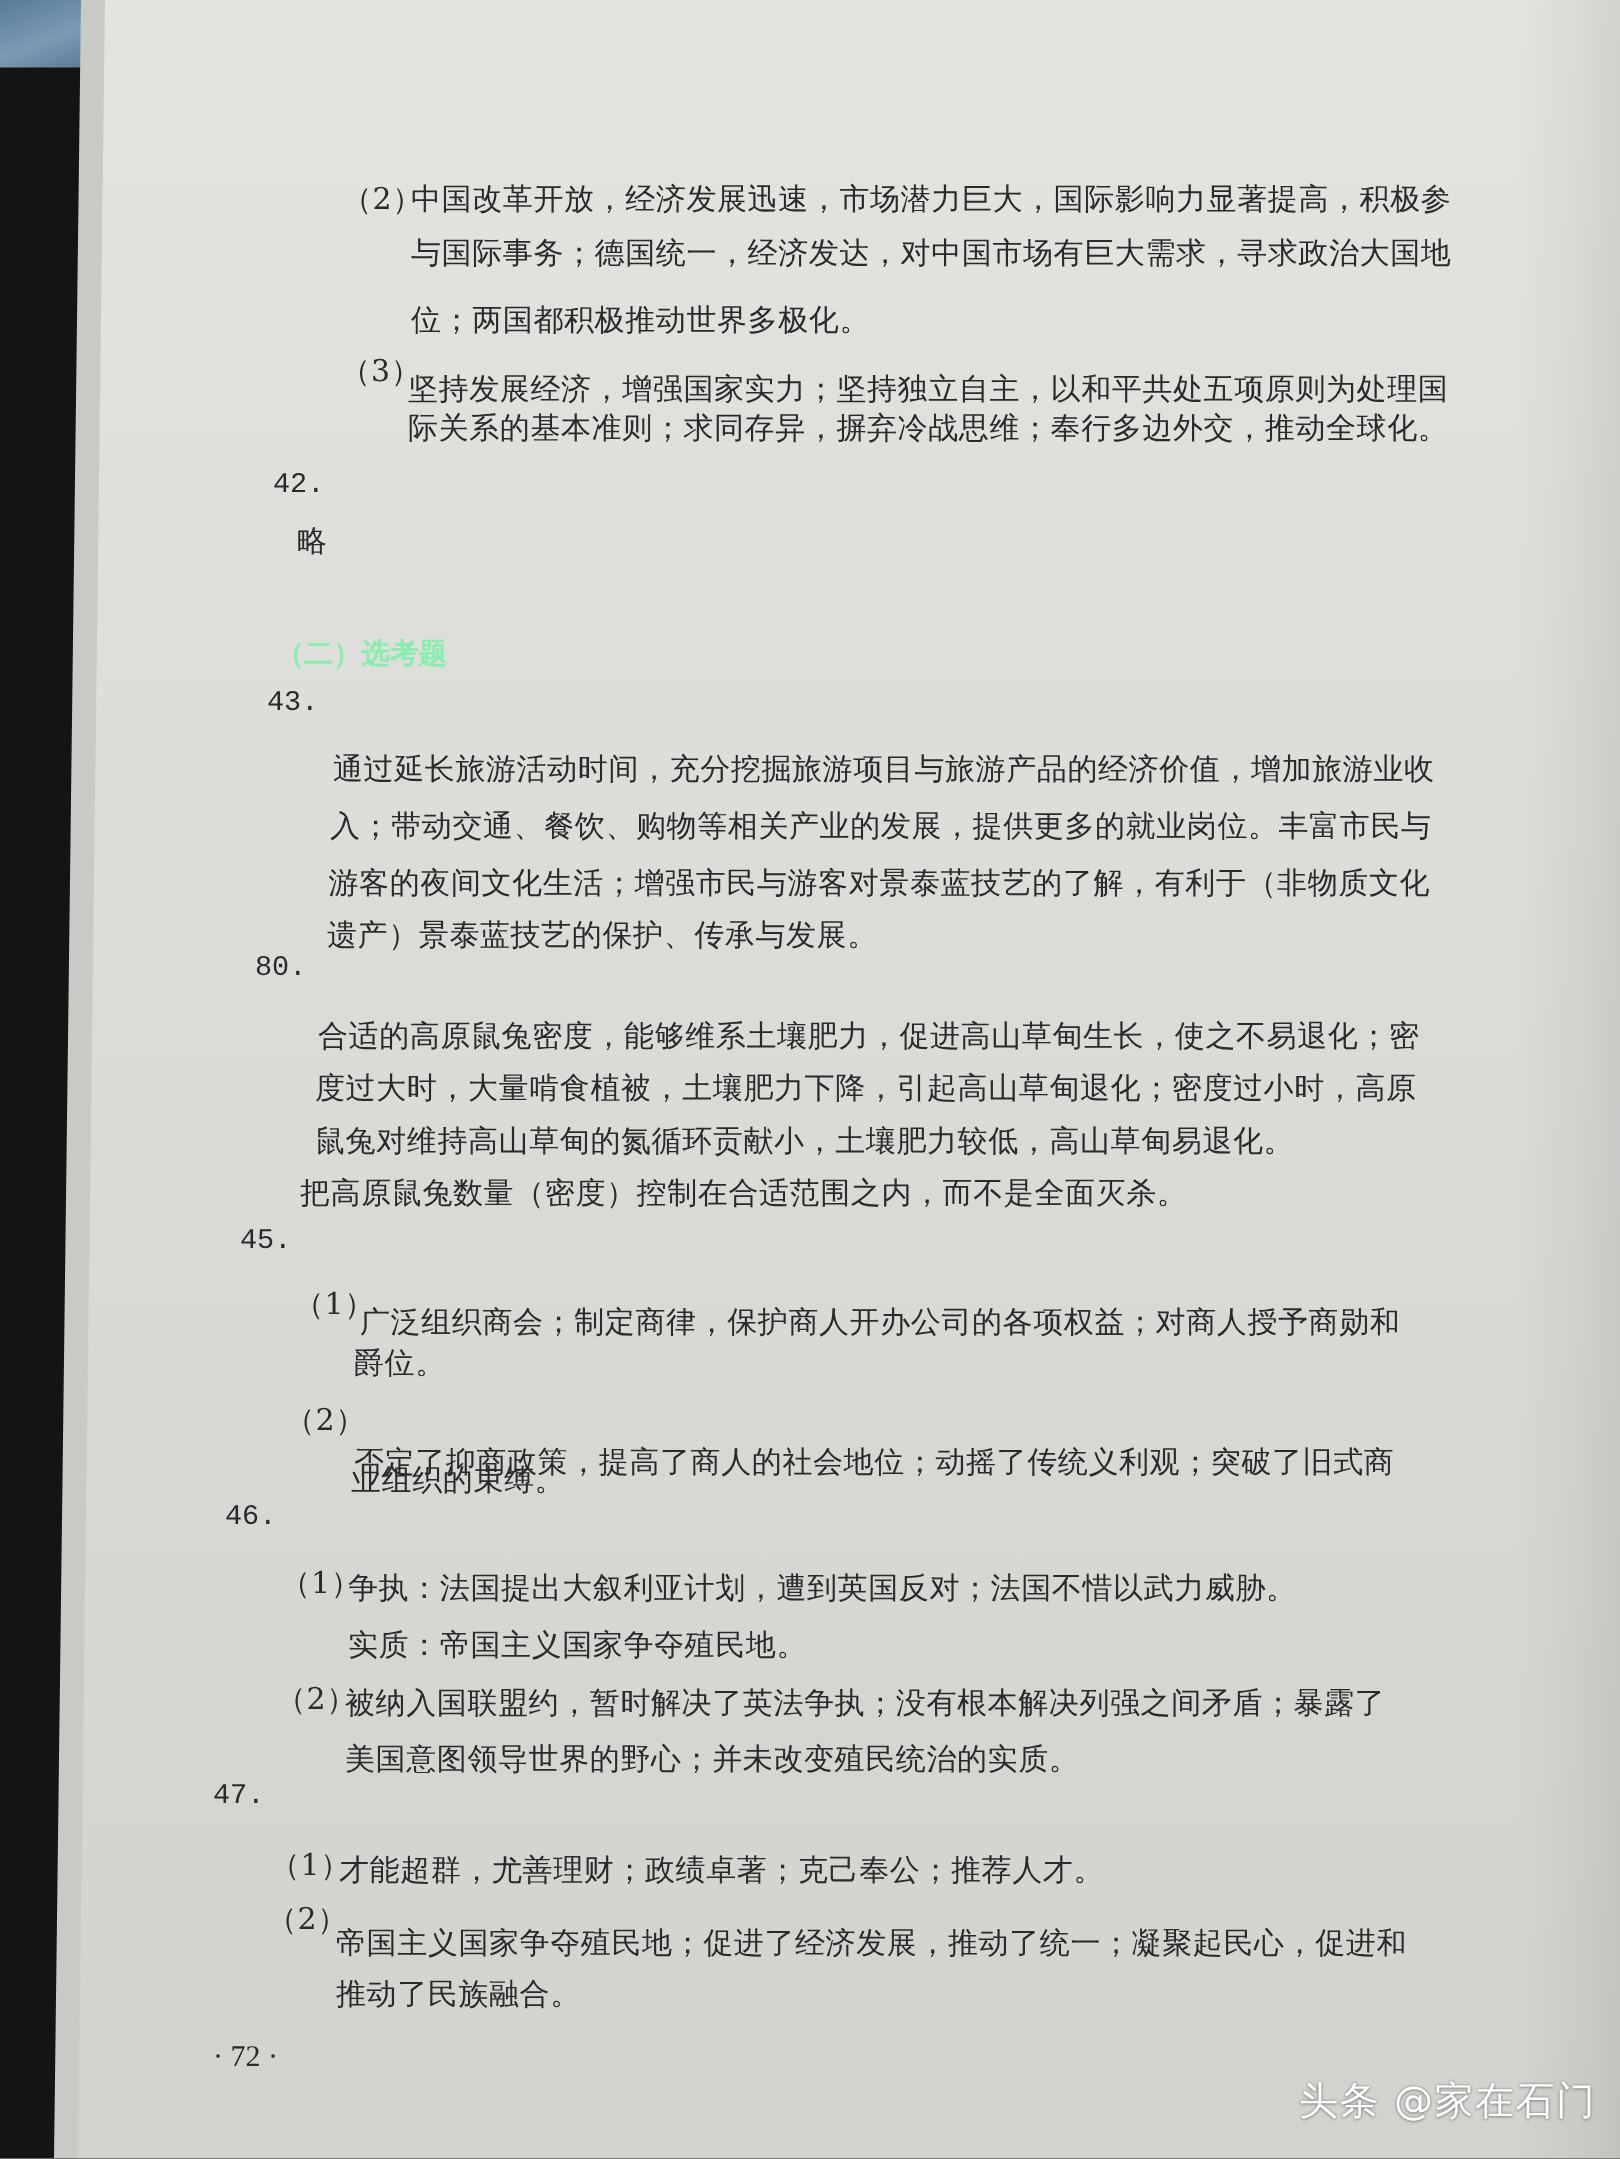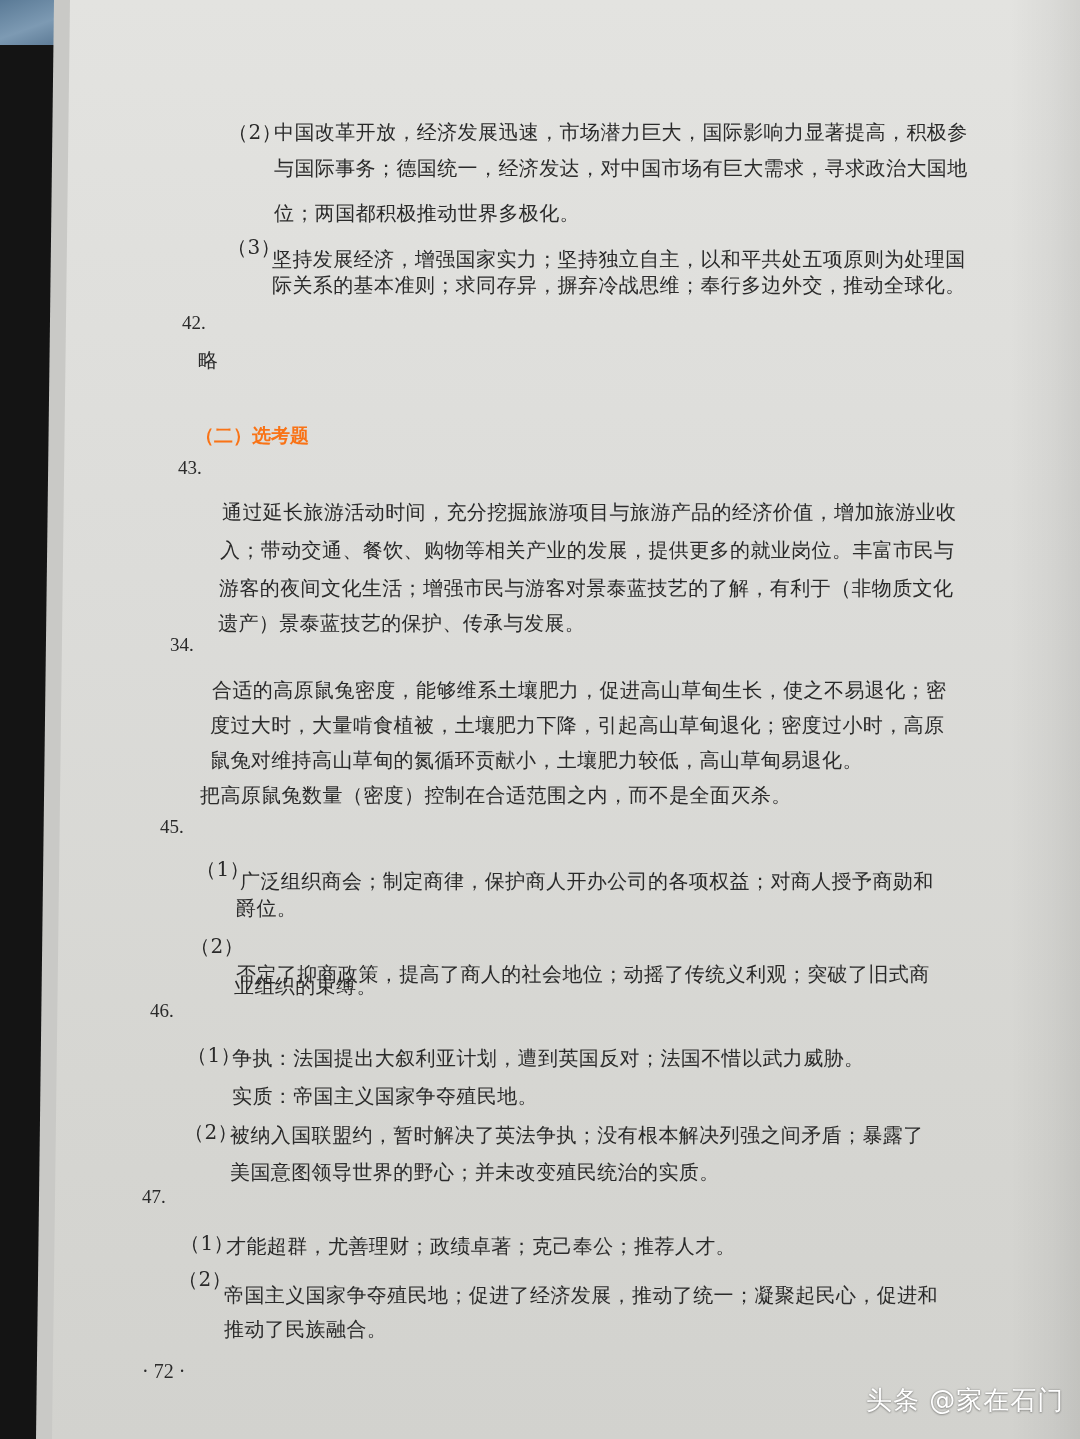--- a/index.html
+++ b/index.html
@@ -46,29 +46,28 @@
       color: #2a2a2a;
       font-size: 20px;
       line-height: 34px;
       white-space: nowrap;
       letter-spacing: 0.4px;
     }
     .qnum {
       position: absolute;
       color: #2a2a2a;
       font-size: 19px;
-      font-family: Liberation Serif, serif;
+      font-family: Liberation Mono, monospace;
       text-align: right;
     }
     .section-title {
       position: absolute;
-      color: #f97316;
+      color: #86efac;
       font-size: 19px;
       font-weight: bold;
-      margin-left: 11px;
     }
     .page-number {
       position: absolute;
       color: #2a2a2a;
       font-size: 20px;
       font-family: "Liberation Serif", serif;
     }
     .watermark {
       position: absolute;
       color: #ffffff;
@@ -109,21 +108,21 @@
 
 <div>
   <span class="qnum" style="left:178px; top:457px;">43.</span>
   <span class="text" style="left:222px; top:495px;">通过延长旅游活动时间，充分挖掘旅游项目与旅游产品的经济价值，增加旅游业收</span>
   <span class="text" style="left:220px; top:533px;">入；带动交通、餐饮、购物等相关产业的发展，提供更多的就业岗位。丰富市民与</span>
   <span class="text" style="left:219px; top:571px;">游客的夜间文化生活；增强市民与游客对景泰蓝技艺的了解，有利于（非物质文化</span>
   <span class="text" style="left:218px; top:606px;">遗产）景泰蓝技艺的保护、传承与发展。</span>
 </div>
 
 <div>
-  <span class="qnum" style="left:170px; top:634px;">34.</span>
+  <span class="qnum" style="left:170px; top:634px;">80.</span>
   <span class="text" style="left:212px; top:673px;">合适的高原鼠兔密度，能够维系土壤肥力，促进高山草甸生长，使之不易退化；密</span>
   <span class="text" style="left:210px; top:708px;">度过大时，大量啃食植被，土壤肥力下降，引起高山草甸退化；密度过小时，高原</span>
   <span class="text" style="left:210px; top:743px;">鼠兔对维持高山草甸的氮循环贡献小，土壤肥力较低，高山草甸易退化。</span>
   <span class="text" style="left:200px; top:778px;">把高原鼠兔数量（密度）控制在合适范围之内，而不是全面灭杀。</span>
 </div>
 
 <div>
   <span class="qnum" style="left:160px; top:816px;">45.</span>
   <span class="text" style="left:196px; top:852px;">（1）</span>
   <span class="text" style="left:240px; top:864px;">广泛组织商会；制定商律，保护商人开办公司的各项权益；对商人授予商勋和</span>

